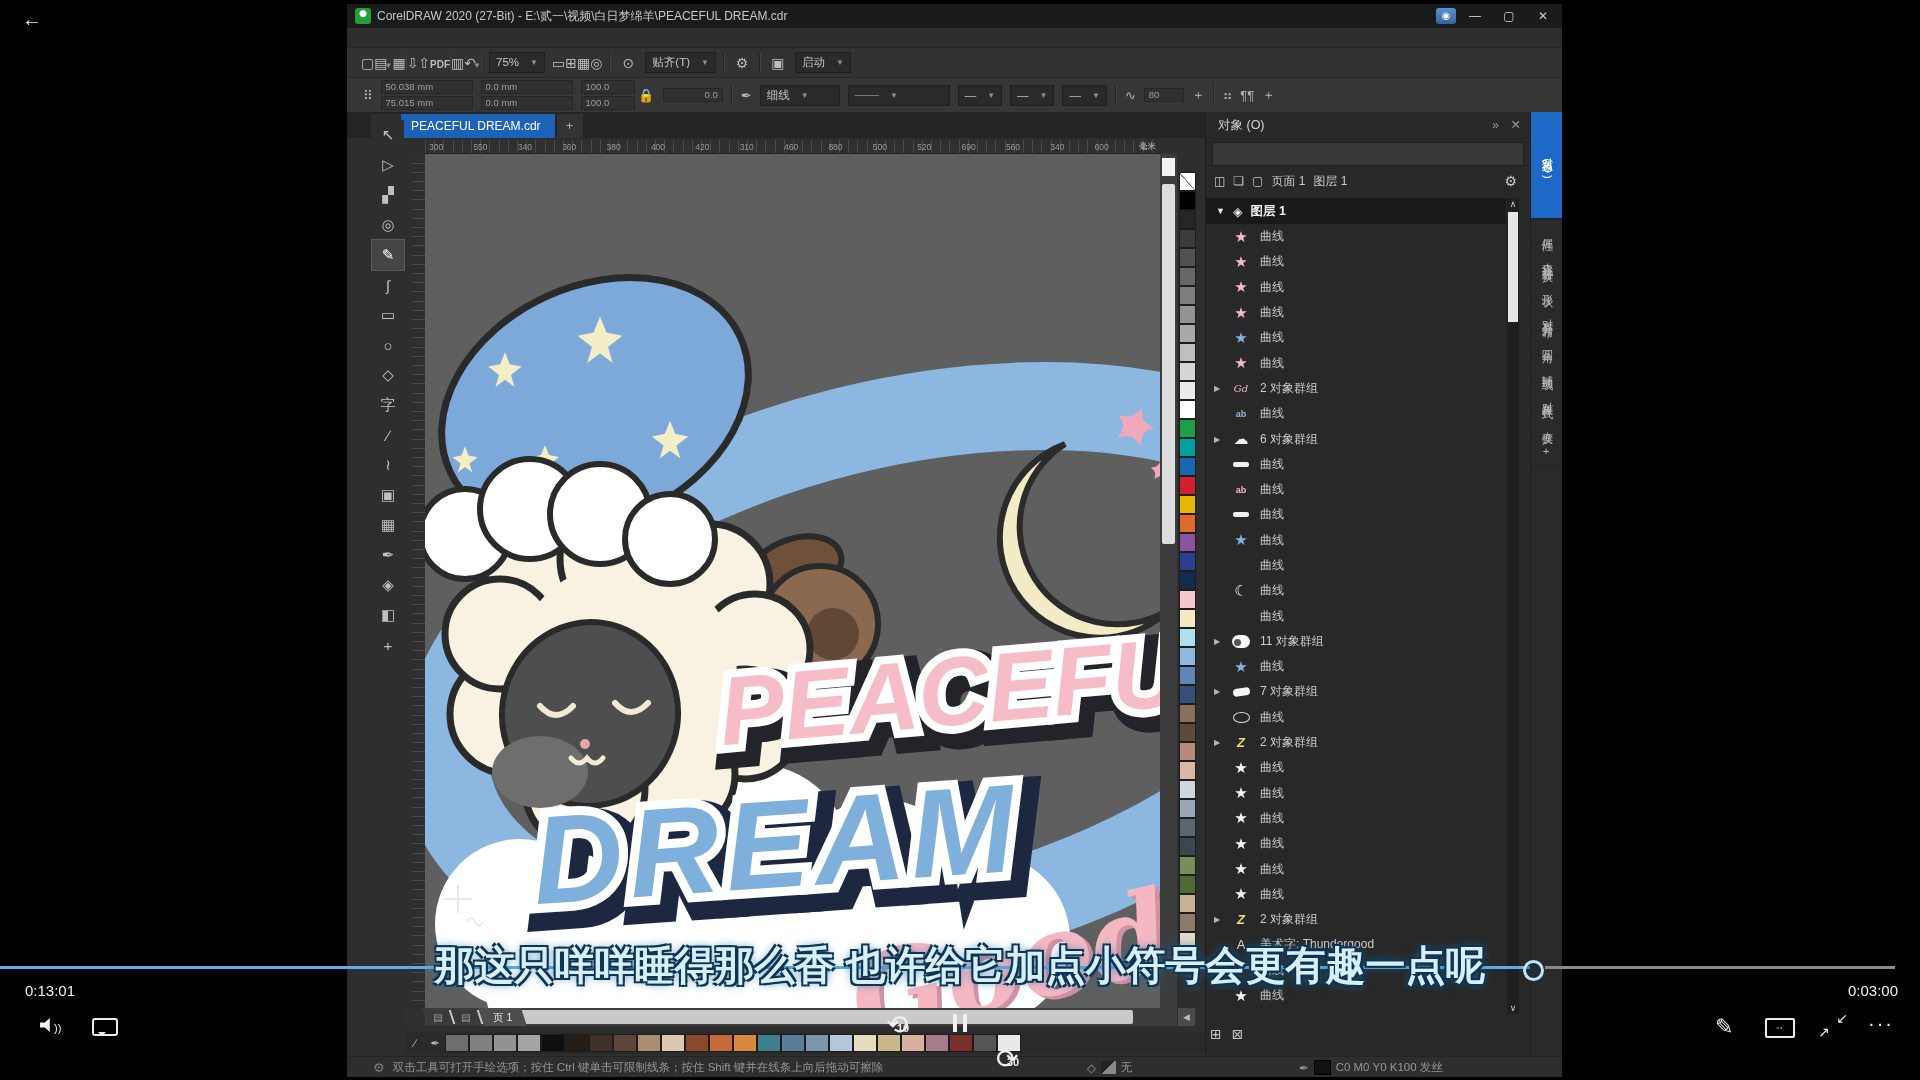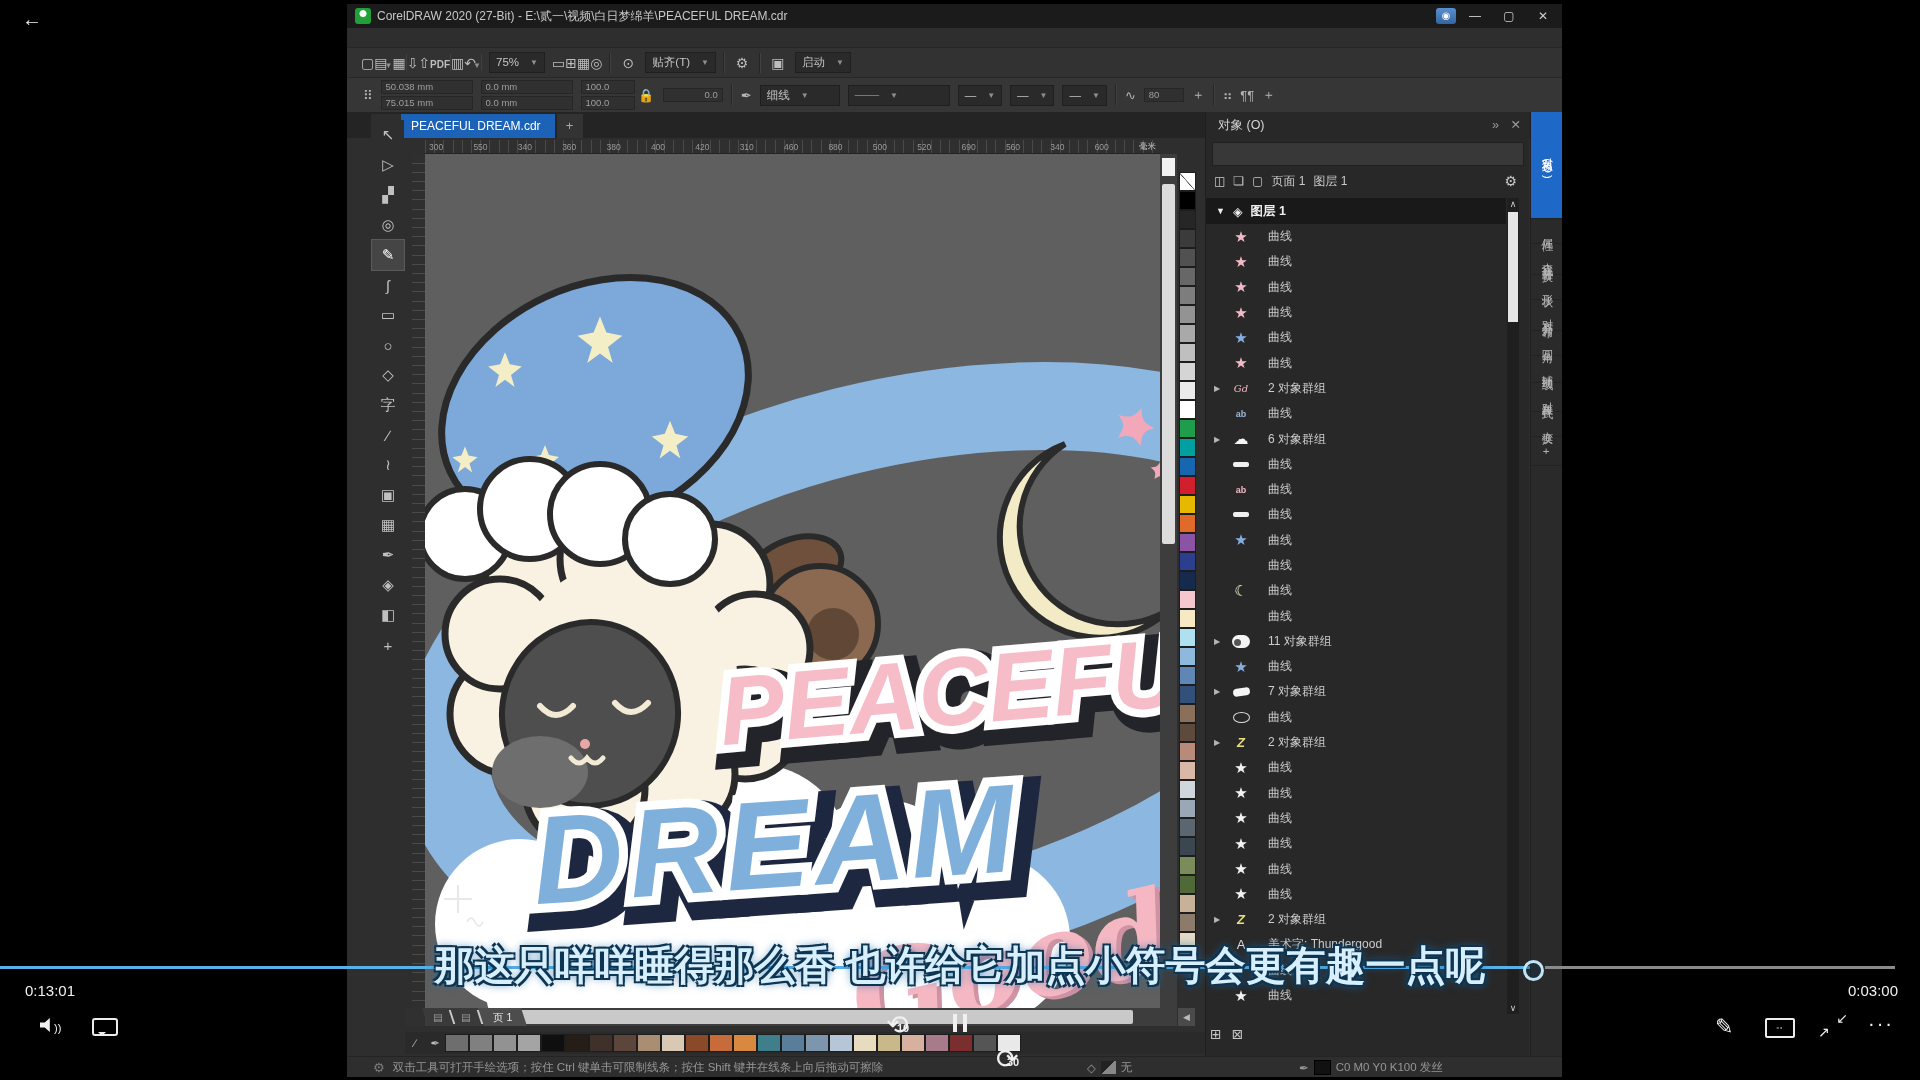--- a/index.html
+++ b/index.html
@@ -63,21 +63,21 @@
   #dhead .x{position:absolute;right:8px;top:0;color:#9a9a9a;}
   #dhead .c{position:absolute;right:30px;top:0;color:#9a9a9a;}
   #dsearch{position:absolute;left:6px;top:30px;width:306px;height:20px;background:#383838;border:1px solid #202020;}
   #dtools{position:absolute;left:0;top:56px;width:100%;height:26px;display:flex;align-items:center;gap:8px;padding-left:8px;box-sizing:border-box;color:#c9c9c9;font-size:12px;}
   #dtools .gear{position:absolute;right:12px;color:#c9c9c9;font-size:14px;}
   #droot{position:absolute;left:0;top:86px;width:300px;height:26px;background:#191919;color:#efefef;font-size:12.5px;font-weight:bold;display:flex;align-items:center;gap:8px;padding-left:10px;box-sizing:border-box;}
   #dlist{position:absolute;left:0;top:112px;width:300px;height:790px;overflow:hidden;}
   .drow{height:25.3px;display:flex;align-items:center;color:#cdcdcd;font-size:12px;}
   .drow .car{width:14px;margin-left:8px;color:#b5b5b5;font-size:8px;}
   .drow .thumb{width:26px;display:flex;justify-content:center;align-items:center;}
-  .drow .lab{margin-left:14px;white-space:nowrap;}
+  .drow .lab{margin-left:6px;white-space:nowrap;}
   #dscroll{position:absolute;right:10px;top:86px;width:12px;height:816px;background:#1f1f1f;}
   #dscroll .th{position:absolute;left:1px;top:14px;width:10px;height:110px;background:#e6e6e6;}
   #dscroll .a{position:absolute;left:0;width:12px;color:#cfcfcf;font-size:9px;text-align:center;}
   #dbottom{position:absolute;left:4px;top:914px;color:#c5c5c5;font-size:14px;display:flex;gap:10px;}
   #docktabs{position:absolute;left:1183px;top:108px;width:32px;height:944px;background:#2a2a2a;border-left:1px solid #1f1f1f;display:flex;flex-direction:column;}
   .vtab{writing-mode:vertical-rl;color:#b5b5b5;font-size:11.5px;display:flex;align-items:center;justify-content:center;border-bottom:1px solid #222;padding:10px 0;letter-spacing:2px;}
   .vtab.on{background:#1e68c8;color:#fff;}
   
   #timeline{position:absolute;left:0;top:966px;height:3px;z-index:40;}
   #subtitle{position:absolute;left:0;right:0;top:938px;text-align:center;z-index:42;font-size:40px;font-weight:bold;color:#d7eefc;

